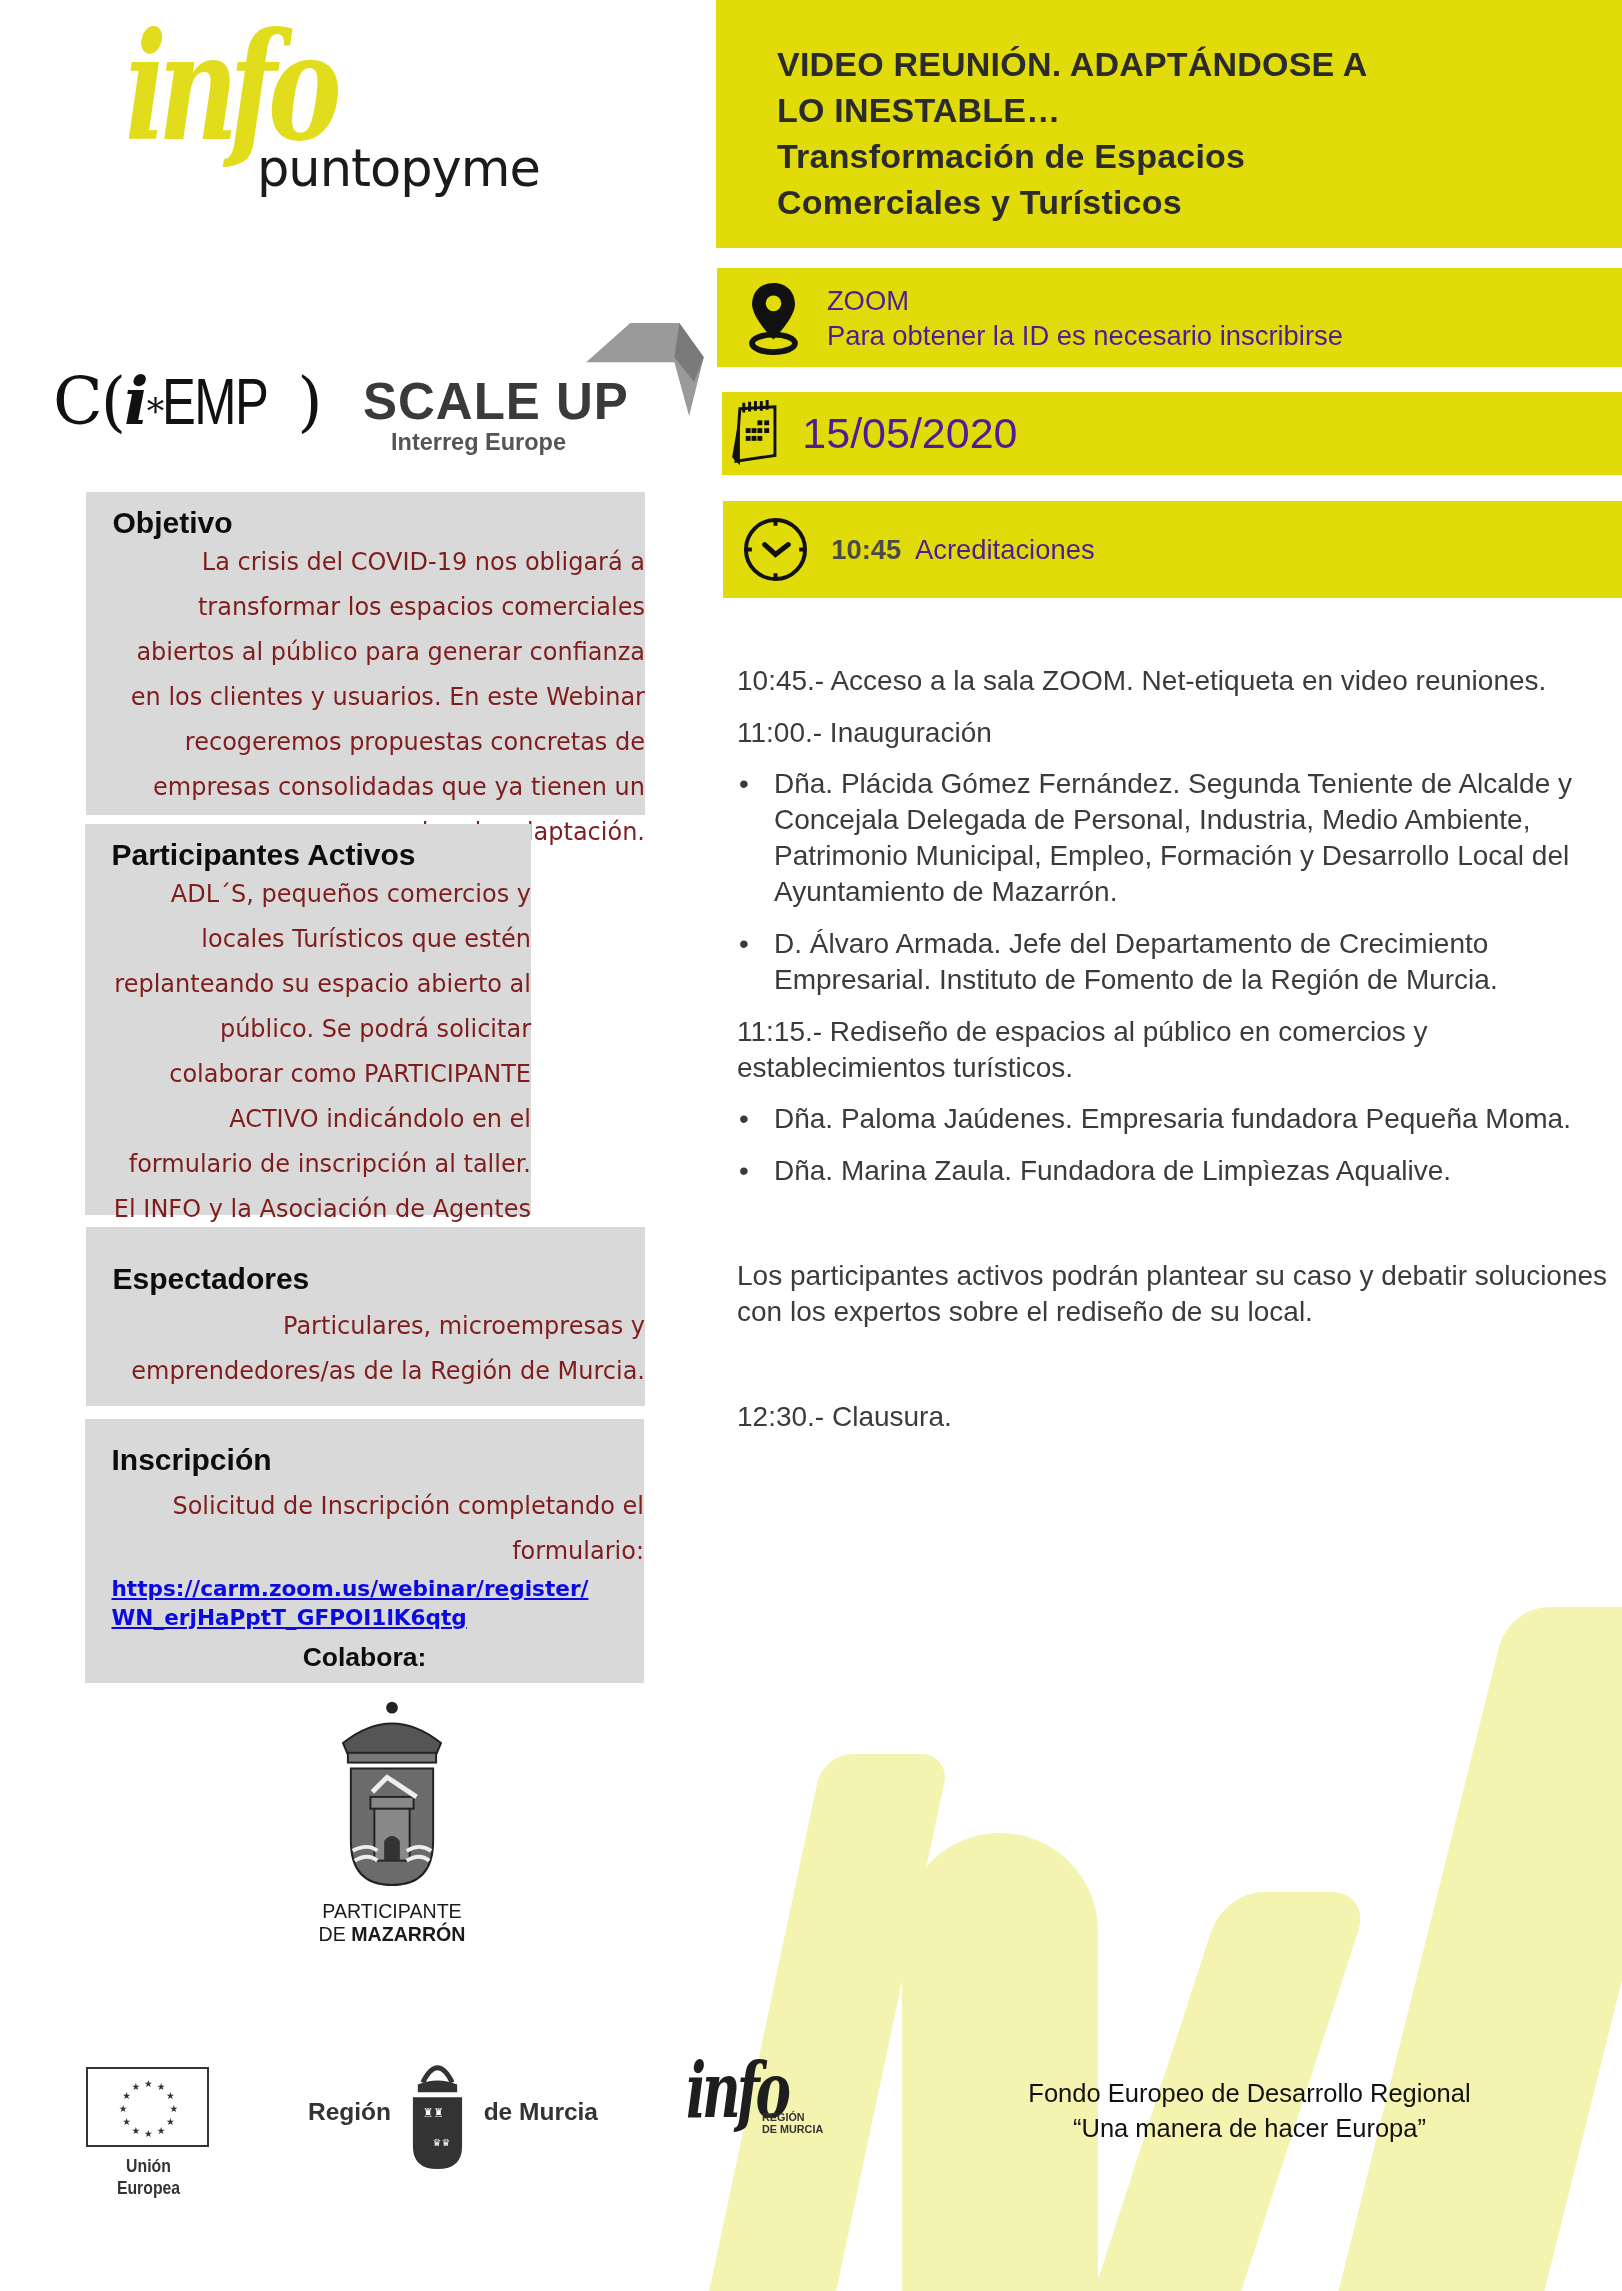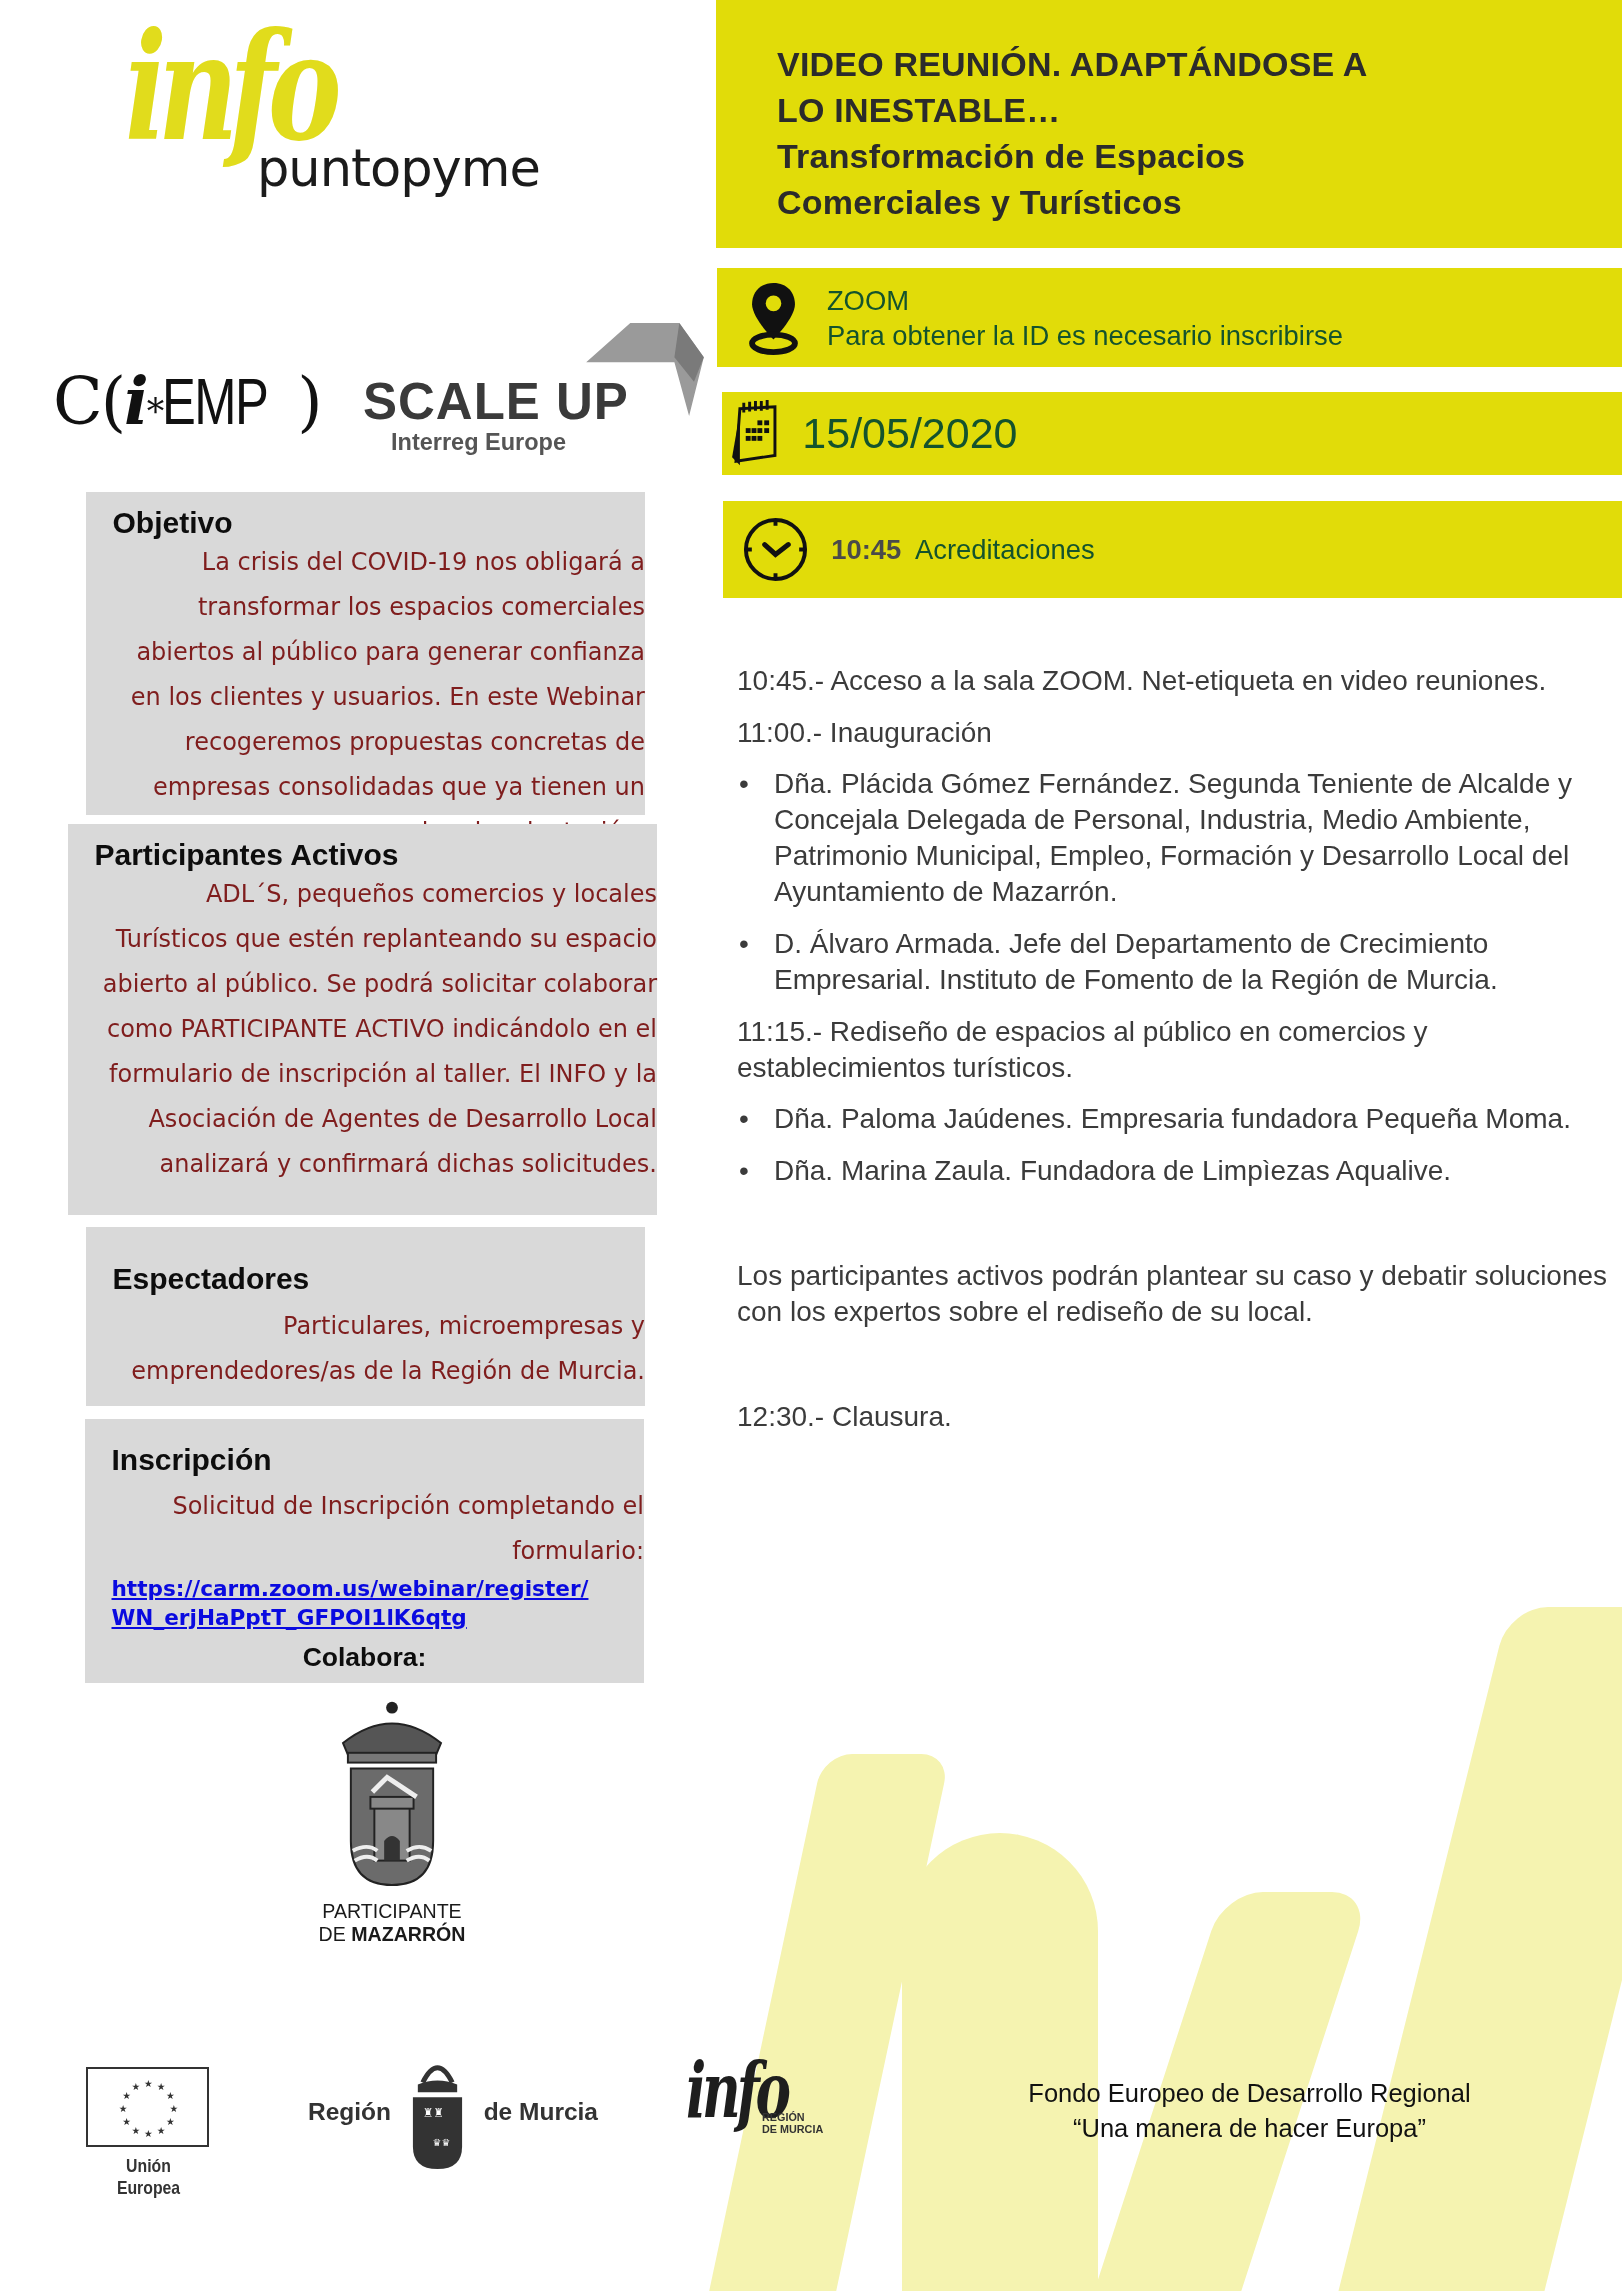--- a/index.html
+++ b/index.html
@@ -18,41 +18,41 @@
 
   
   .title-box { left: 716px; top: 0; width: 906px; height: 248px; background: #e1dc09; padding: 41px 0 0 61px; }
   .title-line { font-family: "Liberation Sans", sans-serif; font-weight: bold; font-size: 34px; line-height: 46px; color: #2b2b2b; letter-spacing: 0.2px; }
 
   
   .bar { position: absolute; background: #e1dc09; display: flex; align-items: center; }
   .bar-zoom { left: 717px; top: 268px; width: 905px; height: 99px; }
   .bar-date { left: 722px; top: 392px; width: 900px; height: 83px; }
   .bar-time { left: 723px; top: 501px; width: 899px; height: 97px; }
-  .bar-text { font-family: "Liberation Sans", sans-serif; color: #14532d; }
+  .bar-text { font-family: "Liberation Sans", sans-serif; color: #4c1d95; }
   .zoom-title { font-size: 27.4px; line-height: 35px; }
   .zoom-sub { font-size: 27.4px; line-height: 35px; }
   .date-text { font-size: 43px; }
   .time-num { font-weight: bold; color: #4a4a4a; font-size: 27.4px; margin-right: 13.7px; }
   .time-label { font-size: 27.4px; }
 
   
   .ciemp { left: 53px; top: 363px; font-family: "DejaVu Serif", serif; font-size: 65px; color: #111; letter-spacing: -2px; }
   .ciemp i { font-weight: bold; }
   .ciemp .emp { font-family: "Liberation Sans", sans-serif; transform: scaleX(0.78); display: inline-block; transform-origin: left; }
   .scaleup { left: 363px; top: 372px; }
   .scaleup-title { font-family: "Liberation Sans", sans-serif; font-weight: bold; font-size: 51px; color: #3a3a3a; letter-spacing: 1px; }
   .scaleup-sub { font-family: "Liberation Sans", sans-serif; font-weight: bold; font-size: 23.5px; color: #555; margin-left: 28px; margin-top: -2px; }
 
   
   .gbox { position: absolute; background: #d9d9d9; padding: 0 0 0 26.5px; }
   .gbox h2 { font-family: "Liberation Sans", sans-serif; font-weight: bold; font-size: 30px; color: #0d0d0d; }
   .gbox p { font-family: "DejaVu Sans", sans-serif; font-size: 24px; line-height: 45px; color: #7f1d1d; text-align: right; }
   .box-obj { left: 86px; top: 492px; width: 559px; height: 323px; padding-top: 13.7px; }
-  .box-part { left: 68px; top: 824px; width: 589px; height: 391px; padding-top: 13.7px; }
+  .box-part { left: 85px; top: 824px; width: 446px; height: 391px; padding-top: 13.7px; }
   .box-esp { left: 86px; top: 1227px; width: 559px; height: 179px; padding-top: 35px; }
   .box-esp p { margin-top: 7.8px; }
   .box-ins { left: 85px; top: 1419px; width: 559px; height: 264px; padding-top: 23.5px; }
   .box-ins p { margin-top: 7.8px; }
   .link { display: block; color: #0a0ae0; font-weight: bold; text-decoration: underline; font-family: "DejaVu Sans", sans-serif; font-size: 21.6px; line-height: 29px; }
   .colabora { position: absolute; left: 0; width: 100%; top: 223px; text-align: center; font-family: "Liberation Sans", sans-serif; font-weight: bold; font-size: 26.5px; color: #0d0d0d; }
 
   
   .mazarron { left: 294px; top: 1694px; width: 196px; text-align: center; }
   .maz-name1 { font-family: "Liberation Sans", sans-serif; font-size: 19.6px; color: #1a1a1a; margin-top: 5.9px; }

